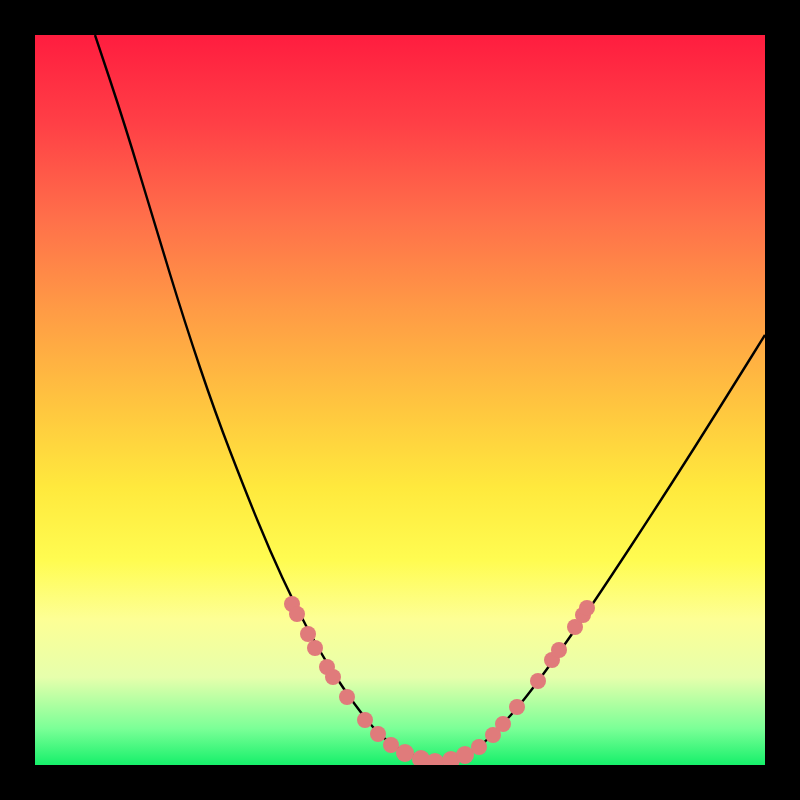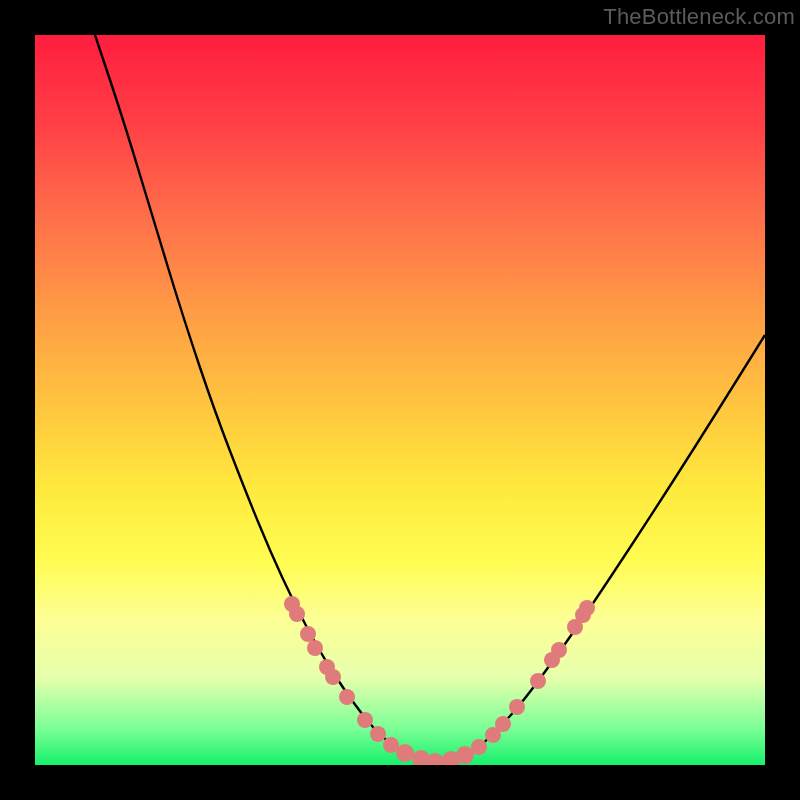--- a/index.html
+++ b/index.html
@@ -48,21 +48,20 @@
     font-size: 22px;
     font-weight: 500;
     color: #5b5b5b;
     letter-spacing: 0.2px;
   }
 </style>
 </head>
 <body>
 
 <div class="frame">
-  <div class="attr">TheBottleneck.com</div>
   <div class="plot">
     <svg class="curves" viewBox="0 0 730 730" preserveAspectRatio="none">
       <path id="left-path" fill="none" stroke-width="2.4" stroke="#000000" d="M 60 0 Q 60 0 75 45 Q 90 90 105 140 Q 120 190 135 239 Q 150 288 165 332.5 Q 180 377 195 416 Q 210 455 222.5 485.5 Q 235 516 247.5 543 Q 260 570 272.5 593.5 Q 285 617 297.5 636.5 Q 310 656 320 669.5 Q 330 683 337.5 691.5 Q 345 700 352.5 706 Q 360 712 367.5 716 Q 375 720 382.5 722.5 Q 390 725 397.5 726.5 T 405 728"></path>
       <path id="right-path" fill="none" stroke-width="2.4" stroke="#000000" d="M 405 728 Q 405 728 412.5 726.5 Q 420 725 427.5 721.5 Q 435 718 442.5 712.5 Q 450 707 457.5 699.5 Q 465 692 475 681 Q 485 670 497.5 653.5 Q 510 637 525 616 Q 540 595 557.5 569 Q 575 543 595 512.5 Q 615 482 637.5 447 Q 660 412 682.5 376 Q 705 340 717.5 320 T 730 300"></path>
       <g id="markers-group">
           <circle cx="257" cy="569" r="8" fill="#e07b7b" stroke="#d46a6a" stroke-width="0"></circle>
           <circle cx="262" cy="579" r="8" fill="#e07b7b" stroke="#d46a6a" stroke-width="0"></circle>
           <circle cx="273" cy="599" r="8" fill="#e07b7b" stroke="#d46a6a" stroke-width="0"></circle>
           <circle cx="280" cy="613" r="8" fill="#e07b7b" stroke="#d46a6a" stroke-width="0"></circle>
           <circle cx="292" cy="632" r="8" fill="#e07b7b" stroke="#d46a6a" stroke-width="0"></circle>

